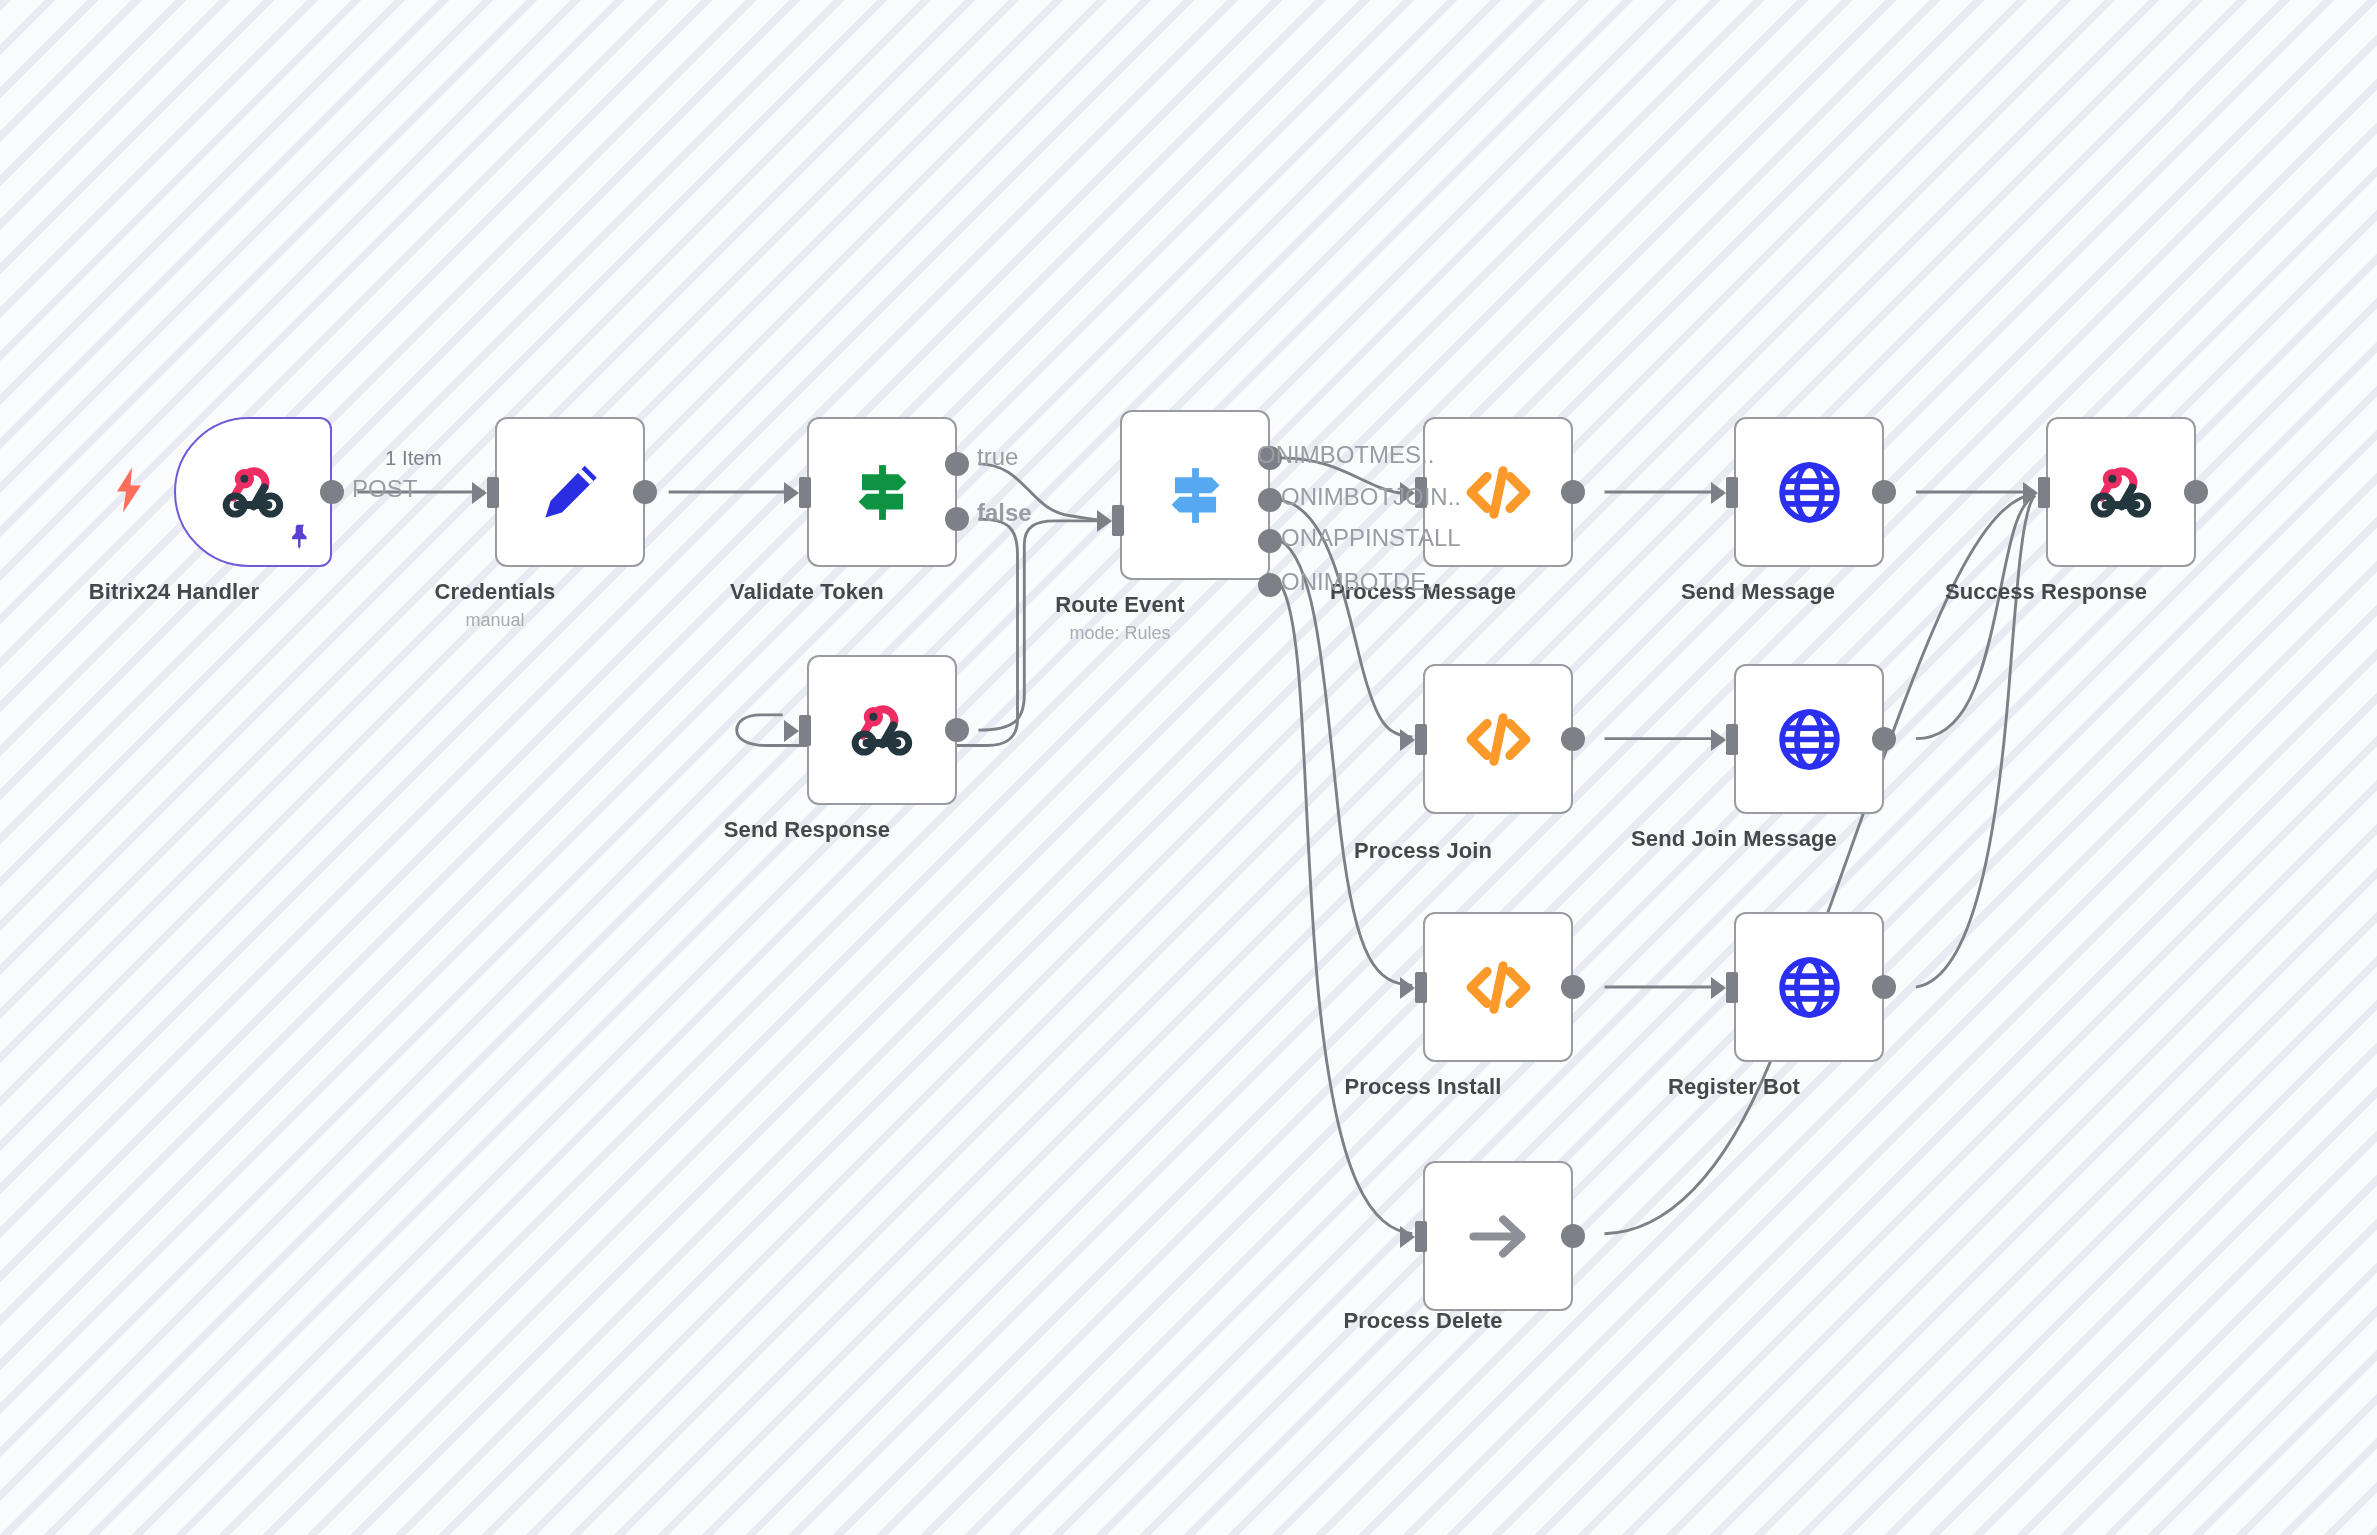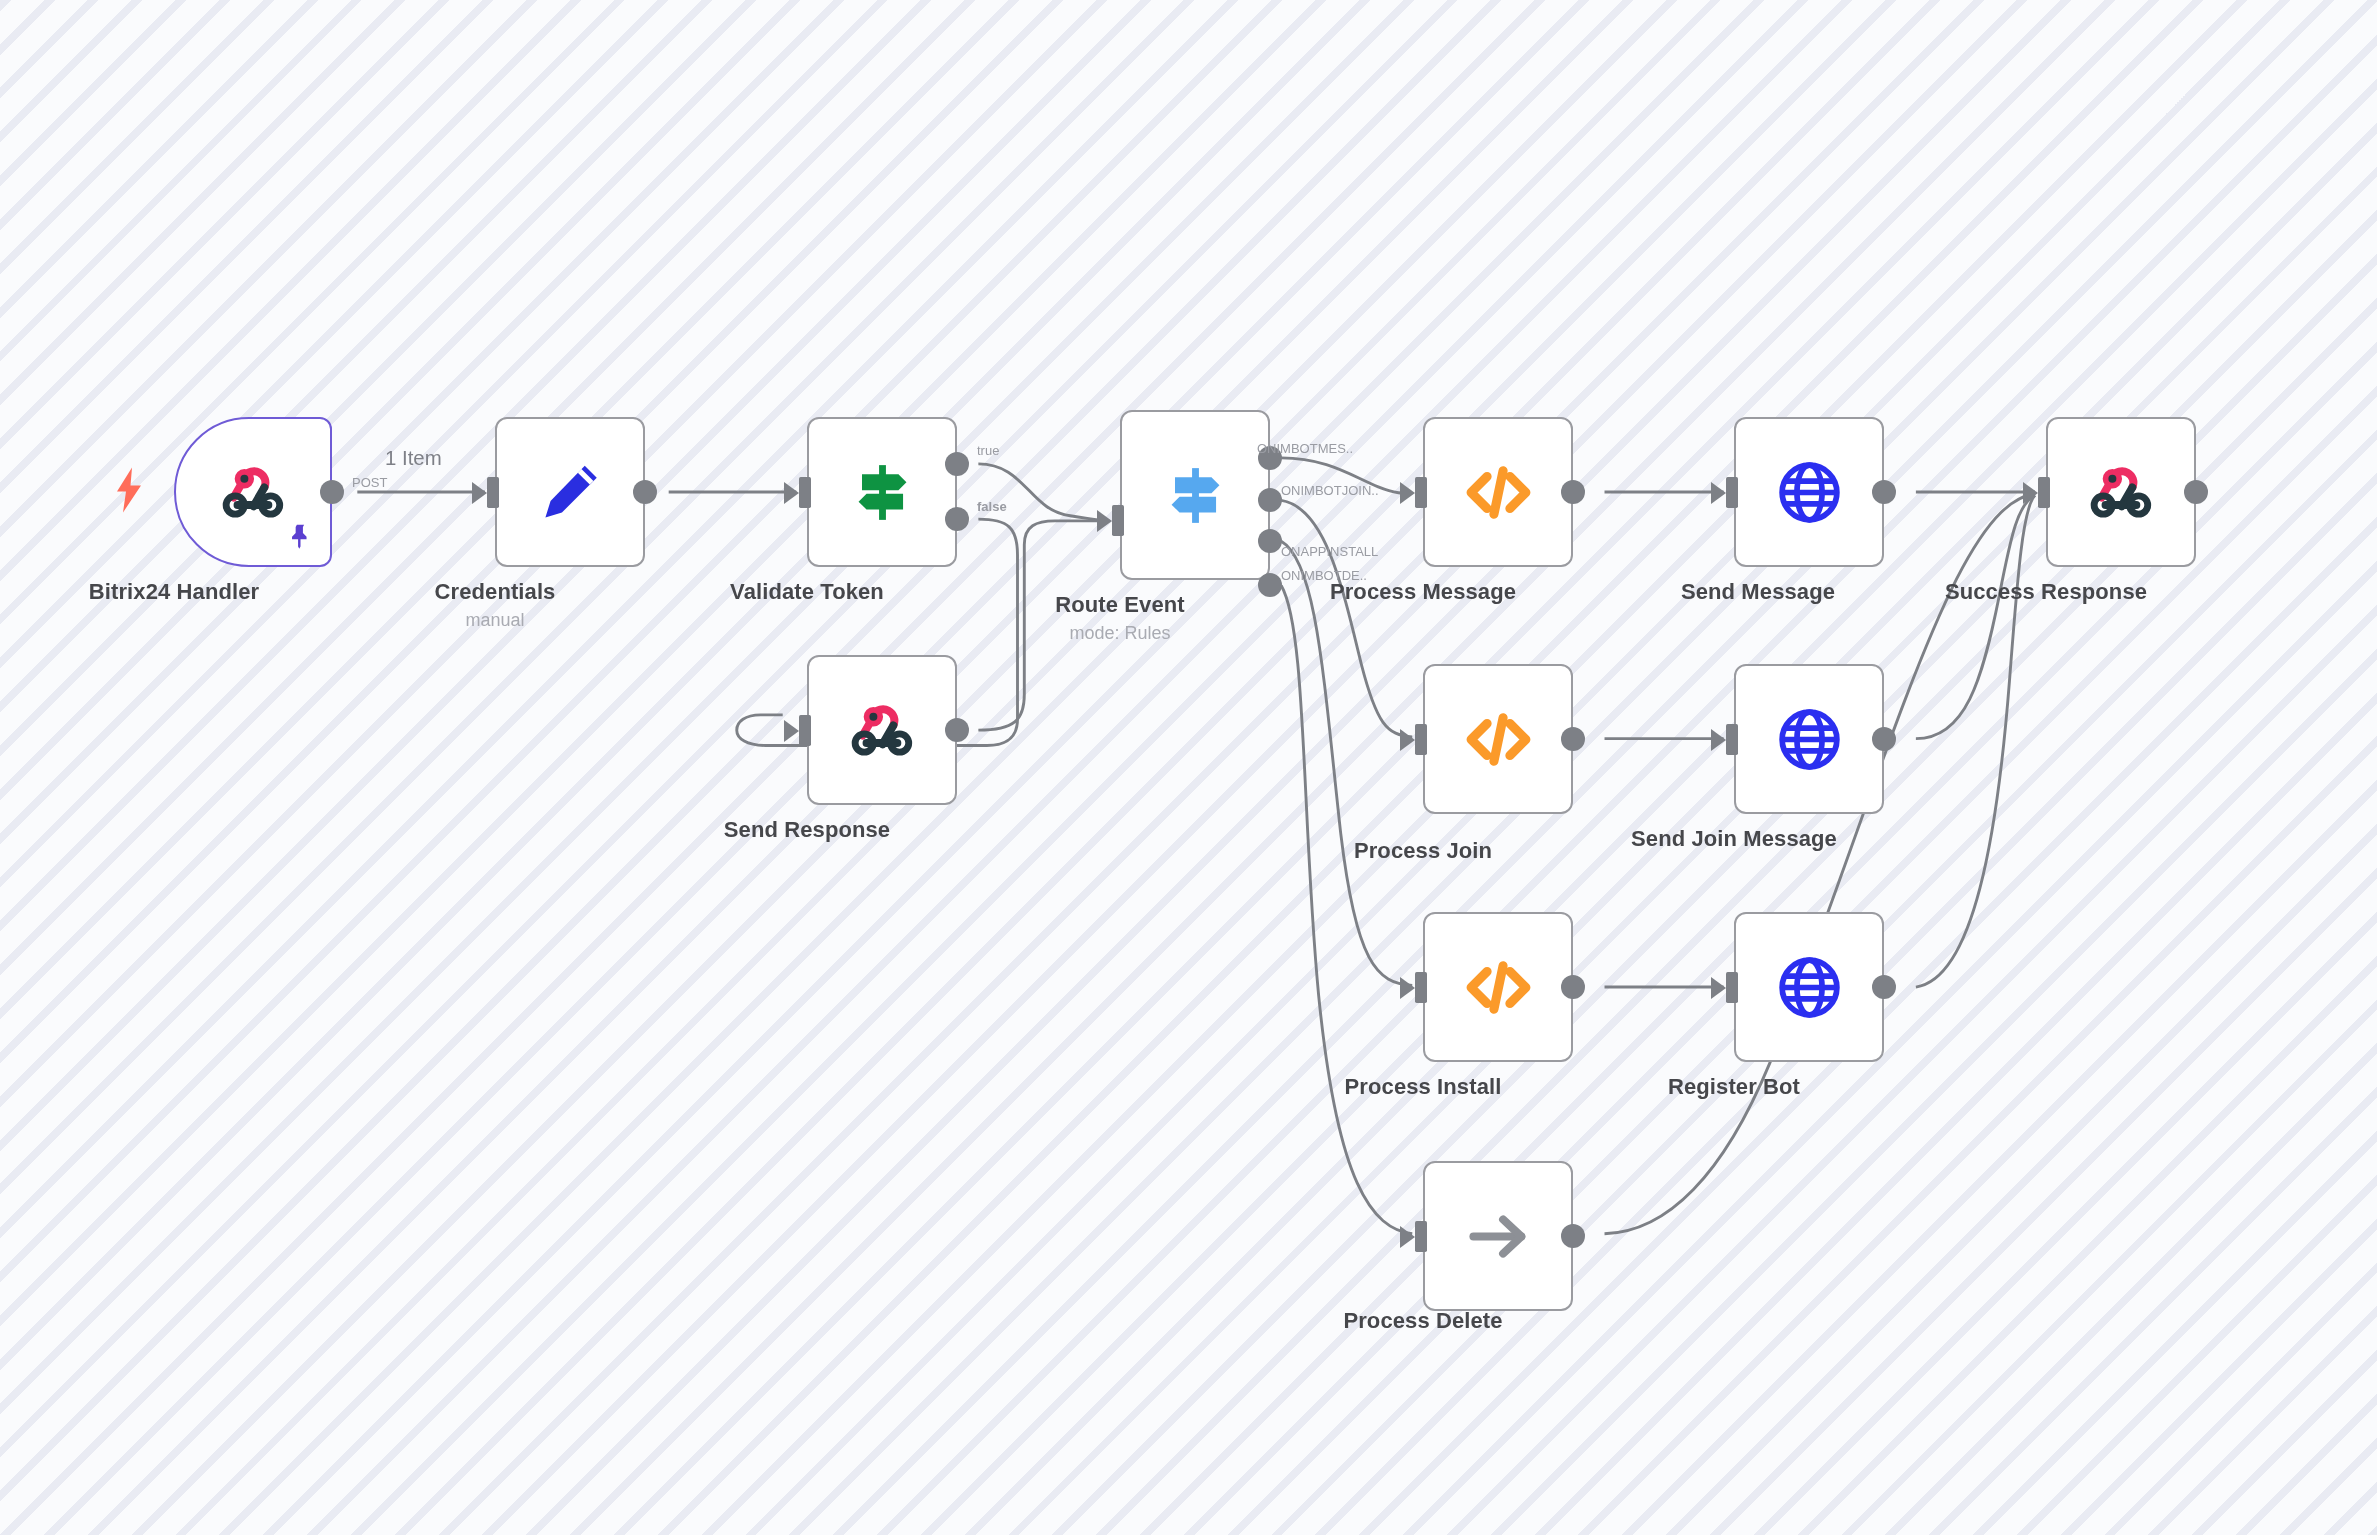--- a/index.html
+++ b/index.html
@@ -114,21 +114,21 @@
     transform: translateY(-50%);
     width: 0; height: 0;
     border-top: 11px solid transparent;
     border-bottom: 11px solid transparent;
     border-left: 15.3px solid #7d8086;
   }
 
   
   .edge-label {
     position: absolute;
-    font-size: 13px;
+    font-size: 24px;
     color: #9a9ca3;
     white-space: nowrap;
     z-index: 5;
     background: transparent;
   }
   .edge-label.count {
     font-size: 20.4px;
     color: #7e8087;
   }
 
@@ -411,17 +411,17 @@
   </div>
 
   <div class="edge-label count" style="left:385px; top:447px;">1 Item</div>
   <div class="edge-label" style="left:352px; top:475px;">POST</div>
 
   <div class="edge-label" style="left:977px; top:443px;">true</div>
   <div class="edge-label" style="left:977px; top:499px;font-weight:bold;">false</div>
 
   <div class="edge-label" style="left:1257px; top:441px;">ONIMBOTMES..</div>
   <div class="edge-label" style="left:1281px; top:483px;">ONIMBOTJOIN..</div>
-  <div class="edge-label" style="left:1281px; top:544px;">ONAPPINSTALL</div>
+  <div class="edge-label" style="left:1281px; top:524px;">ONAPPINSTALL</div>
   <div class="edge-label" style="left:1281px; top:568px;">ONIMBOTDE..</div>
 
 </div>
 
 
 </body></html>

